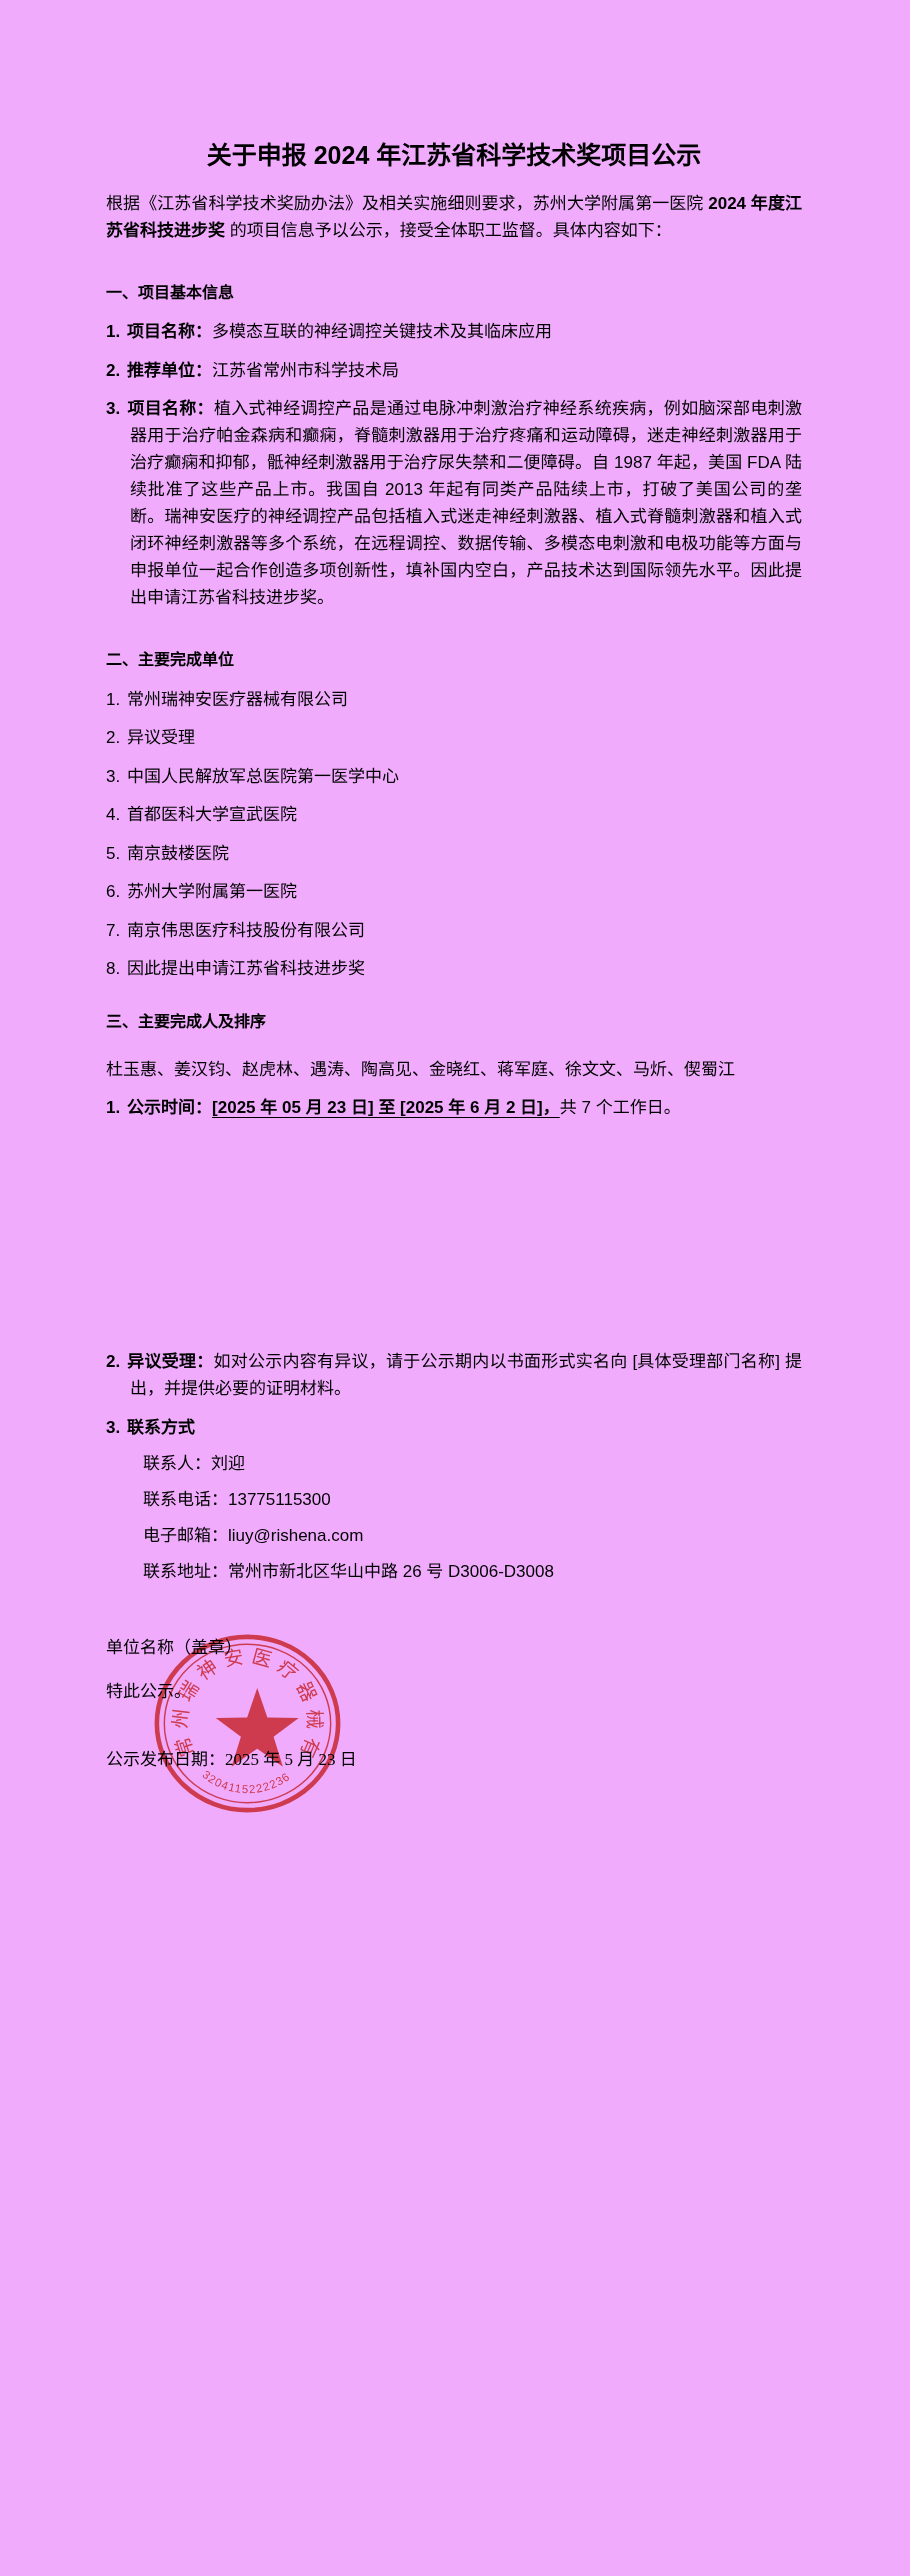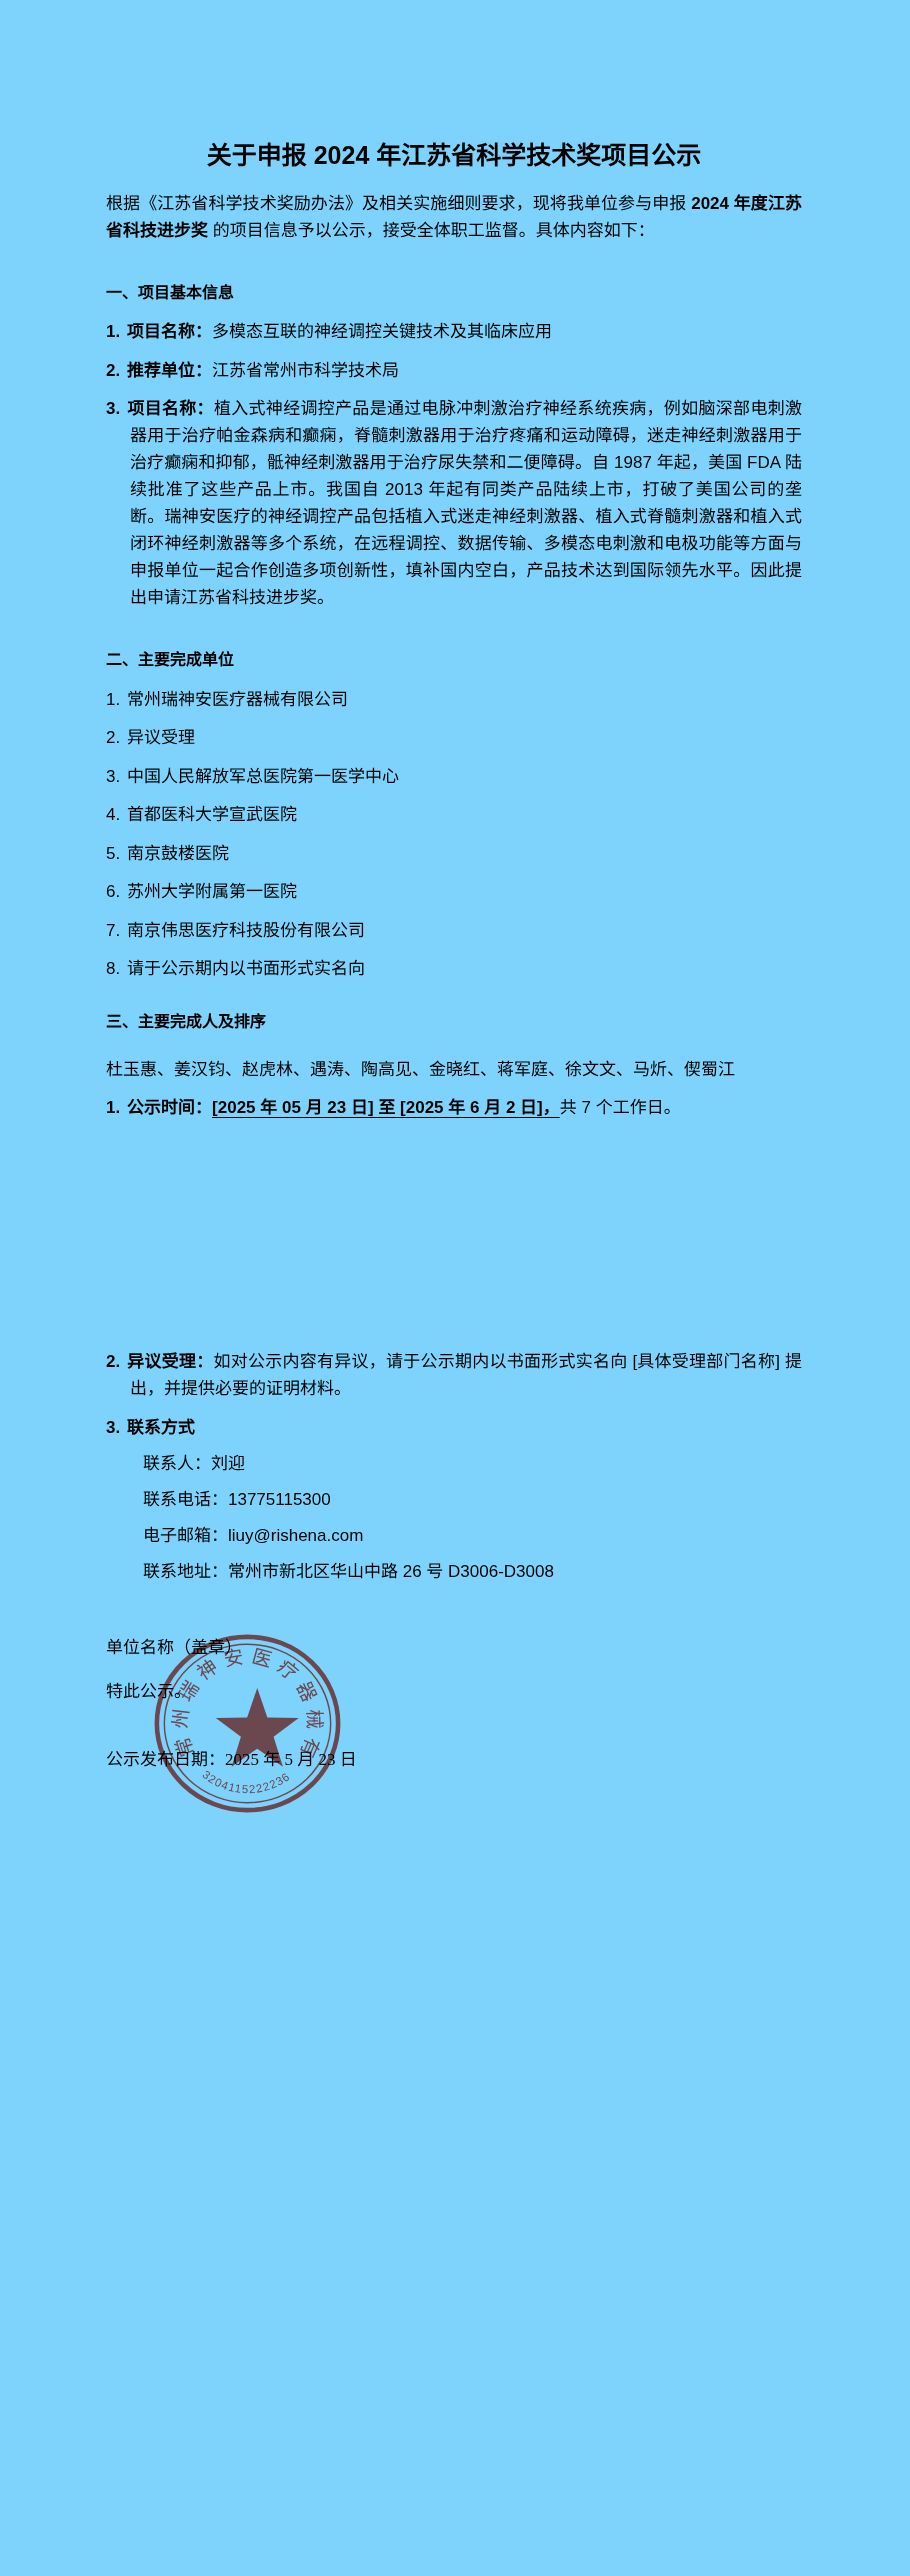--- a/index.html
+++ b/index.html
@@ -1,20 +1,20 @@
 <!DOCTYPE html>
 <html lang="zh-CN" style="font-size:9.2px"><head>
 <meta charset="utf-8">
 <style>
   html,body{margin:0;padding:0;background:#ffffff;}
   .page{
     position:relative;
     width:911px;
     height:2576px;
-    background:#7dd3fc;
+    background:#f0abfc;
     color:#000000;
     font-family:"Liberation Sans","DejaVu Sans",sans-serif;
     font-size:17px;
     line-height:27px;
     overflow:hidden;
   }
   .content{
     position:absolute;
     left:106px;
     top:0;
@@ -84,40 +84,40 @@
   .seal .ring-number{font-size:20px;letter-spacing:2px;font-family:"Liberation Sans","DejaVu Sans",sans-serif;}
 </style>
 </head>
 <body>
 
 <div class="page">
   <div class="content">
 
     <div class="doc-title">关于申报 2024 年江苏省科学技术奖项目公示</div>
 
-    <p class="intro"><span>根据《江苏省科学技术奖励办法》及相关实施细则要求，现将我单位参与申报 </span><b>2024 年度江苏省科技进步奖</b><span> 的项目信息予以公示，接受全体职工监督。具体内容如下：</span></p>
+    <p class="intro"><span>根据《江苏省科学技术奖励办法》及相关实施细则要求，苏州大学附属第一医院 </span><b>2024 年度江苏省科技进步奖</b><span> 的项目信息予以公示，接受全体职工监督。具体内容如下：</span></p>
 
     <div class="sec-heading">一、项目基本信息</div>
 
     <p class="item"><b><span class="num">1.</span><span>项目名称：</span></b><span>多模态互联的神经调控关键技术及其临床应用</span></p>
 
     <p class="item"><b><span class="num">2.</span><span>推荐单位：</span></b><span>江苏省常州市科学技术局</span></p>
 
     <p class="item"><b><span class="num">3.</span><span>项目名称：</span></b><span>植入式神经调控产品是通过电脉冲刺激治疗神经系统疾病，例如脑深部电刺激器用于治疗帕金森病和癫痫，脊髓刺激器用于治疗疼痛和运动障碍，迷走神经刺激器用于治疗癫痫和抑郁，骶神经刺激器用于治疗尿失禁和二便障碍。自 1987 年起，美国 FDA 陆续批准了这些产品上市。我国自 2013 年起有同类产品陆续上市，打破了美国公司的垄断。瑞神安医疗的神经调控产品包括植入式迷走神经刺激器、植入式脊髓刺激器和植入式闭环神经刺激器等多个系统，在远程调控、数据传输、多模态电刺激和电极功能等方面与申报单位一起合作创造多项创新性，填补国内空白，产品技术达到国际领先水平。因此提出申请江苏省科技进步奖。</span></p>
 
     <div class="sec-heading">二、主要完成单位</div>
 
     <p class="item"><span class="num">1.</span><span>常州瑞神安医疗器械有限公司</span></p>
     <p class="item"><span class="num">2.</span><span>异议受理</span></p>
     <p class="item"><span class="num">3.</span><span>中国人民解放军总医院第一医学中心</span></p>
     <p class="item"><span class="num">4.</span><span>首都医科大学宣武医院</span></p>
     <p class="item"><span class="num">5.</span><span>南京鼓楼医院</span></p>
     <p class="item"><span class="num">6.</span><span>苏州大学附属第一医院</span></p>
     <p class="item"><span class="num">7.</span><span>南京伟思医疗科技股份有限公司</span></p>
-    <p class="item"><span class="num">8.</span><span>请于公示期内以书面形式实名向</span></p>
+    <p class="item"><span class="num">8.</span><span>因此提出申请江苏省科技进步奖</span></p>
 
     <div class="sec-heading mt44">三、主要完成人及排序</div>
 
     <p class="names-line">杜玉惠、姜汉钧、赵虎林、遇涛、陶高见、金晓红、蒋军庭、徐文文、马炘、偰蜀江</p>
 
 
     <p class="item"><b><span class="num">1.</span><span>公示时间：</span></b><span class="underlined">[2025 年 05 月 23 日] 至 [2025 年 6 月 2 日]，</span><span>共 7 个工作日。</span></p>
 
     <p class="item gap-before"><b><span class="num">2.</span><span>异议受理：</span></b><span>如对公示内容有异议，请于公示期内以书面形式实名向 [具体受理部门名称] 提出，并提供必要的证明材料。</span></p>
 

